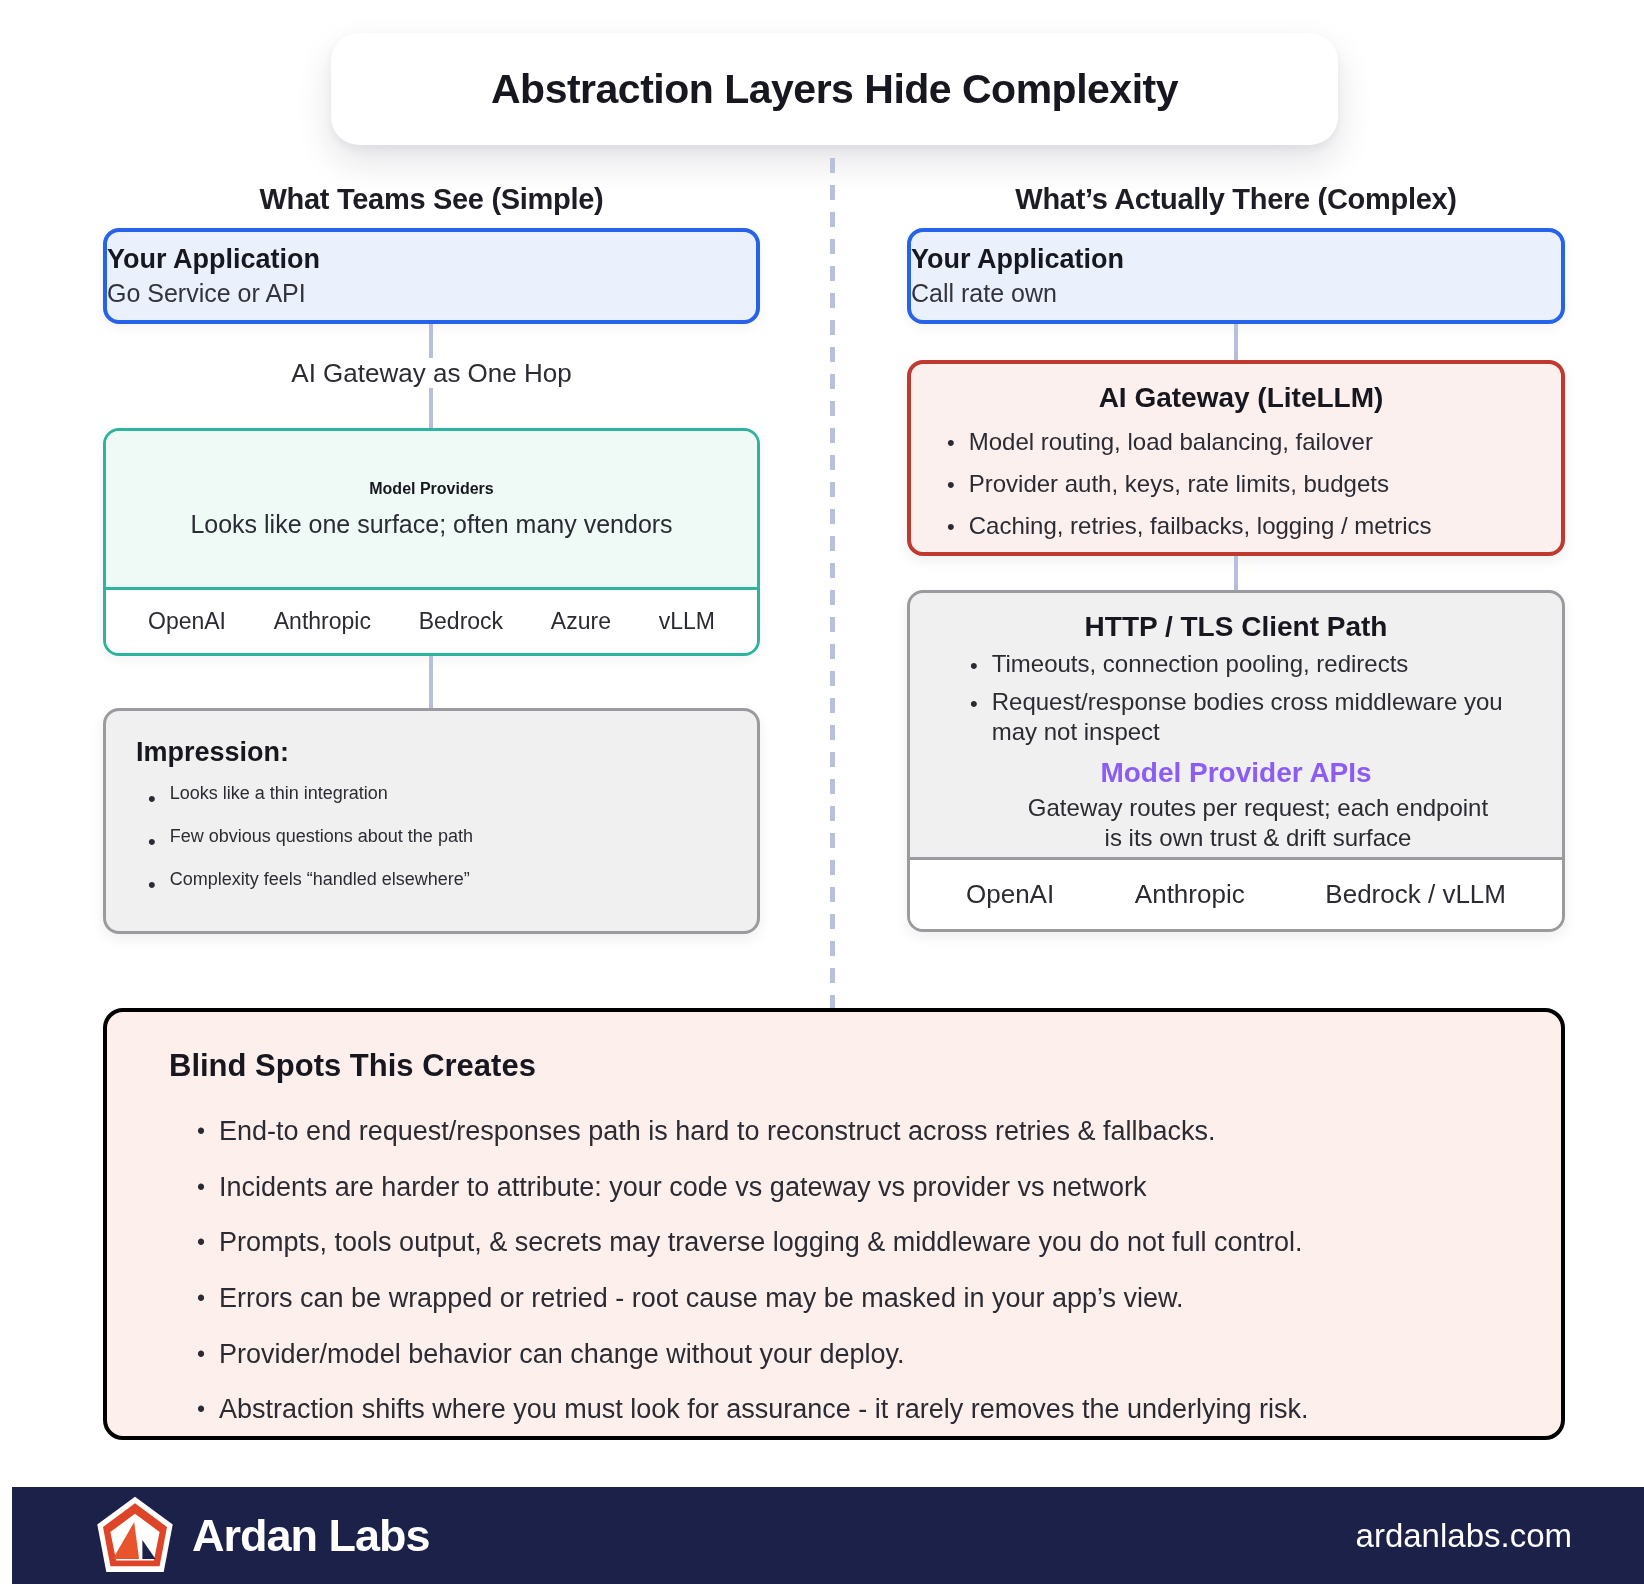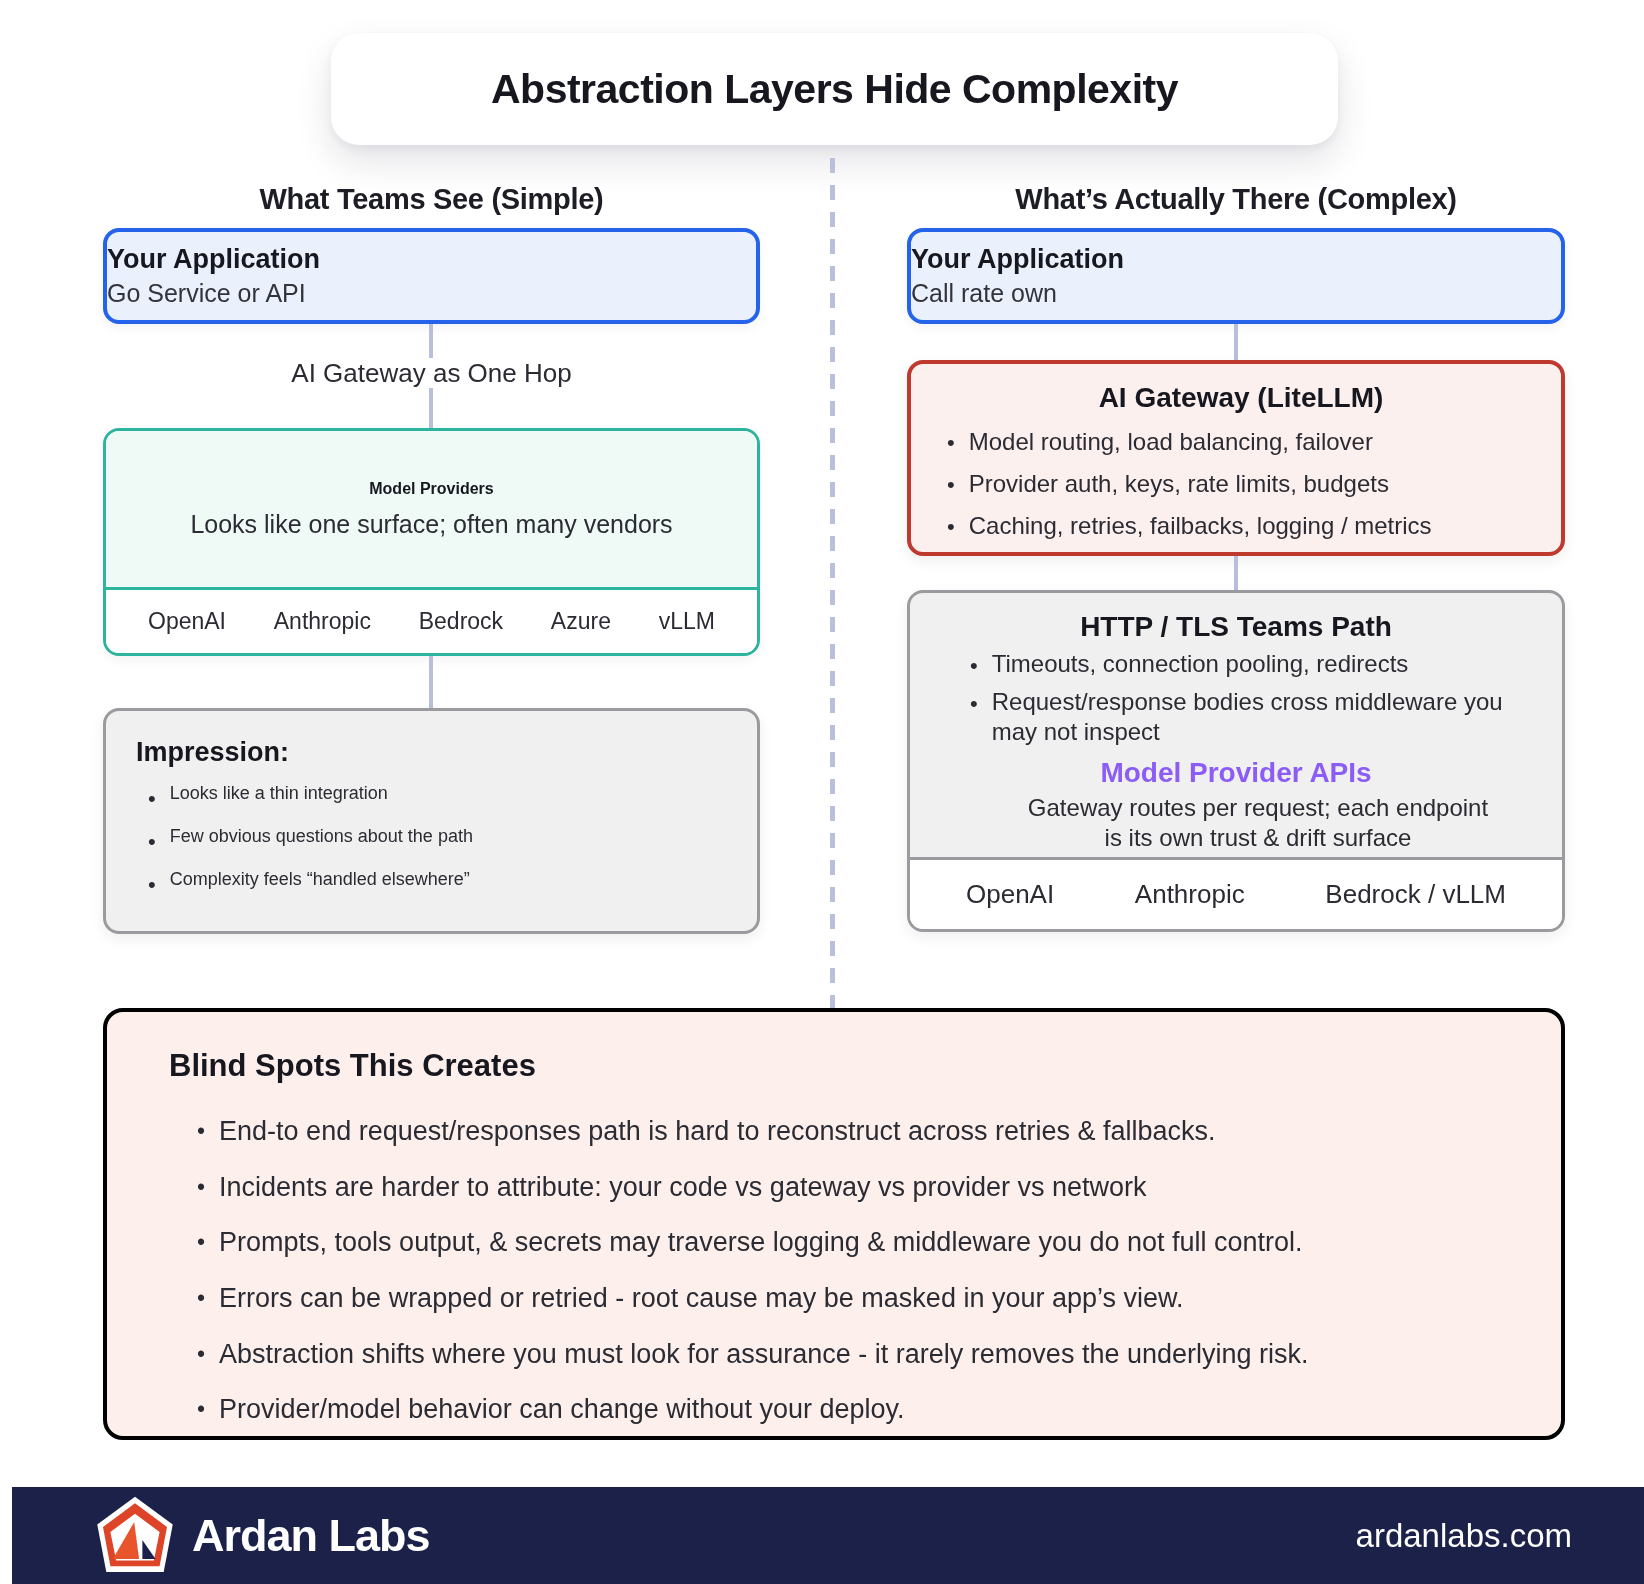--- a/index.html
+++ b/index.html
@@ -215,21 +215,21 @@
       <li>Model routing, load balancing, failover</li>
       <li>Provider auth, keys, rate limits, budgets</li>
       <li>Caching, retries, failbacks, logging / metrics</li>
     </ul>
   </div>
 
   <div class="connector" style="left:1234px; top:556px; height:34px;"></div>
 
   <div class="box client-path-box">
     <div class="top">
-      <div class="box-title">HTTP / TLS Teams Path</div>
+      <div class="box-title">HTTP / TLS Client Path</div>
       <ul class="bullets">
         <li>Timeouts, connection pooling, redirects</li>
         <li>Request/response bodies cross middleware you may not inspect</li>
       </ul>
       <div class="sub-title">Model Provider APIs</div>
       <div class="sub-text">Gateway routes per request; each endpoint is its own trust &amp; drift surface</div>
     </div>
     <div class="providers-row">
       <span>OpenAI</span>
       <span>Anthropic</span>
@@ -237,22 +237,22 @@
     </div>
   </div>
 
   <div class="box blind-box">
     <div class="box-title">Blind Spots This Creates</div>
     <ul class="bullets">
       <li>End-to end request/responses path is hard to reconstruct across retries &amp; fallbacks.</li>
       <li>Incidents are harder to attribute: your code vs gateway vs provider vs network</li>
       <li>Prompts, tools output, &amp; secrets may traverse logging &amp; middleware you do not full control.</li>
       <li>Errors can be wrapped or retried - root cause may be masked in your app’s view.</li>
+      <li>Provider/model behavior can change without your deploy.</li>
       <li>Abstraction shifts where you must look for assurance - it rarely removes the underlying risk.</li>
-      <li>Provider/model behavior can change without your deploy.</li>
     </ul>
   </div>
 
   <div class="footer">
     <div class="brand">
       <svg viewBox="0 0 100 100" aria-hidden="true">
         <path d="M50 2 L96 36 L85 94 L15 94 L4 36 Z" fill="#ffffff"></path>
         <path d="M50 10 L89 39 L80 87 L20 87 L11 39 Z" fill="#de4428"></path>
         <path d="M50 23 L80 45 L73 80 L27 80 L20 45 Z" fill="#ffffff"></path>
         <path d="M49 33 L23 78 L55 78 Z" fill="#e8542c"></path>

